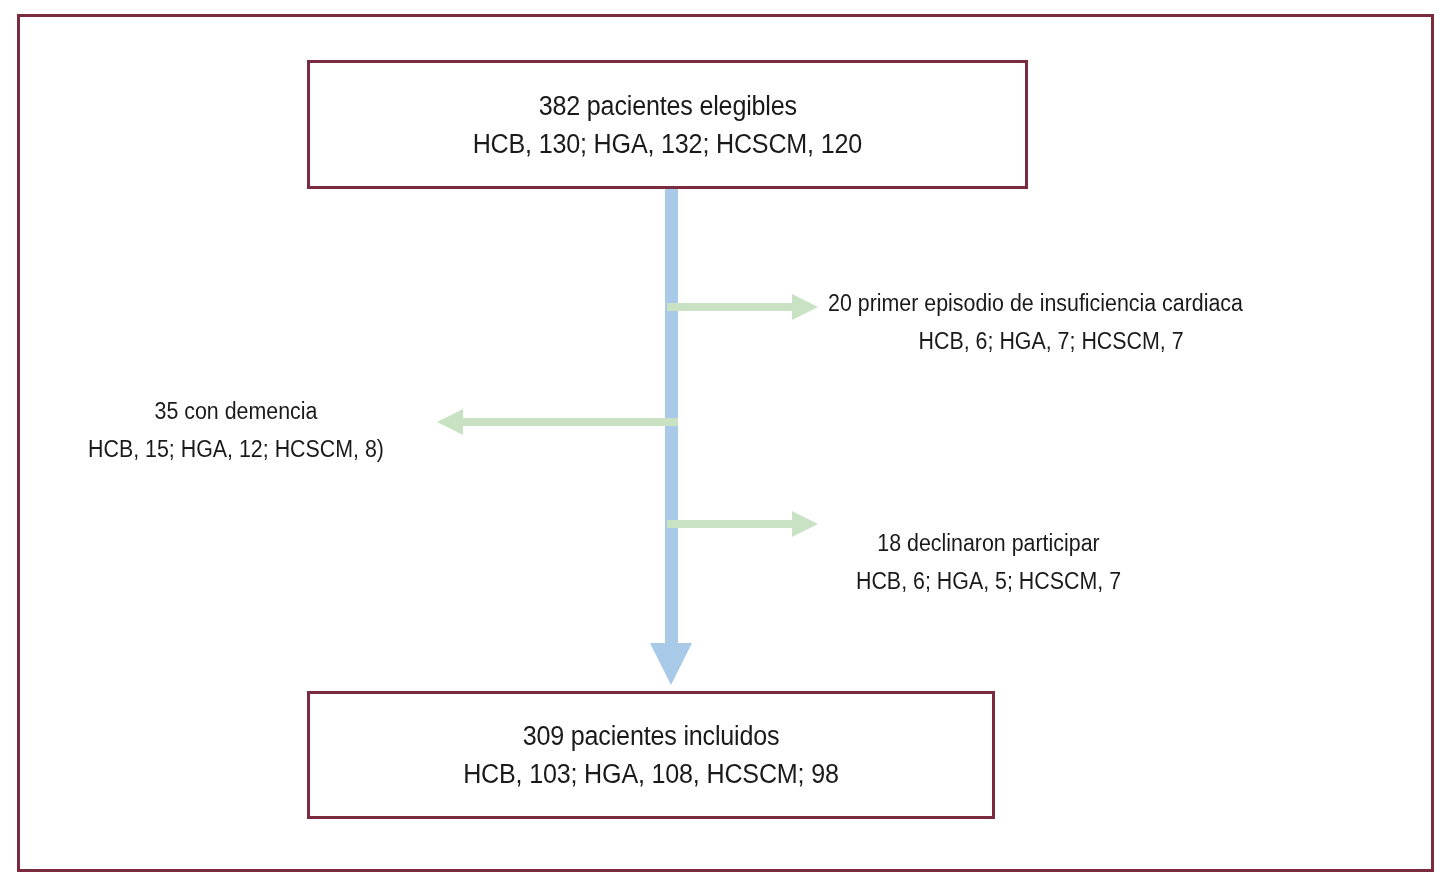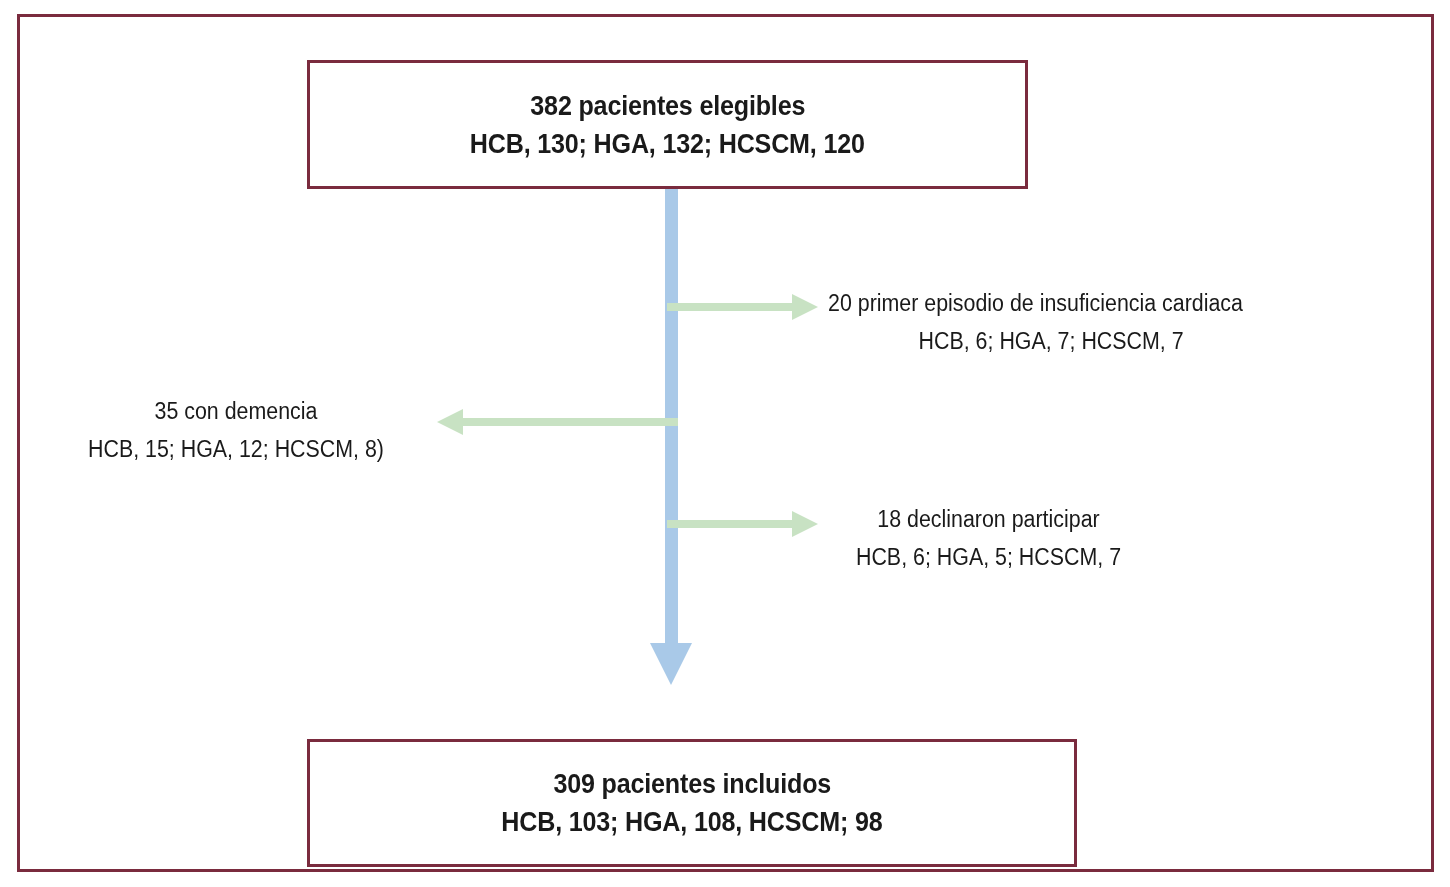--- a/index.html
+++ b/index.html
@@ -29,34 +29,32 @@
   
   .node-box {
     position: absolute;
     box-sizing: border-box;
     border: 3px solid #7a2b3e;
     background: #ffffff;
     display: flex;
     flex-direction: column;
     align-items: center;
     justify-content: center;
-    font-weight: bold;
   }
   #box-eligible {
     left: 307px;
     top: 60px;
     width: 721px;
     height: 129px;
   }
   #box-included {
     left: 307px;
     top: 691px;
-    width: 770px;
+    width: 688px;
     height: 128px;
-    margin-top: 48px;
   }
   .node-line {
     color: #1a1a1a;
     font-size: 27px;
     line-height: 38px;
     letter-spacing: -0.2px;
     white-space: nowrap;
     transform: scaleX(0.93);
     transform-origin: center;
   }
@@ -157,21 +155,21 @@
   #label-dementia {
     left: 36px;
     top: 392px;
     width: 400px;
     text-align: center;
   }
   #label-dementia .lbl-line { transform-origin: center center; }
 
   #label-declined {
     left: 846px;
-    top: 500px;
+    top: 524px;
     text-align: center;
   }
   #label-declined .lbl-line { transform-origin: center center; }
 </style>
 </head>
 <body>
 
 <div id="figure">
   <div class="outer-frame"></div>
 

